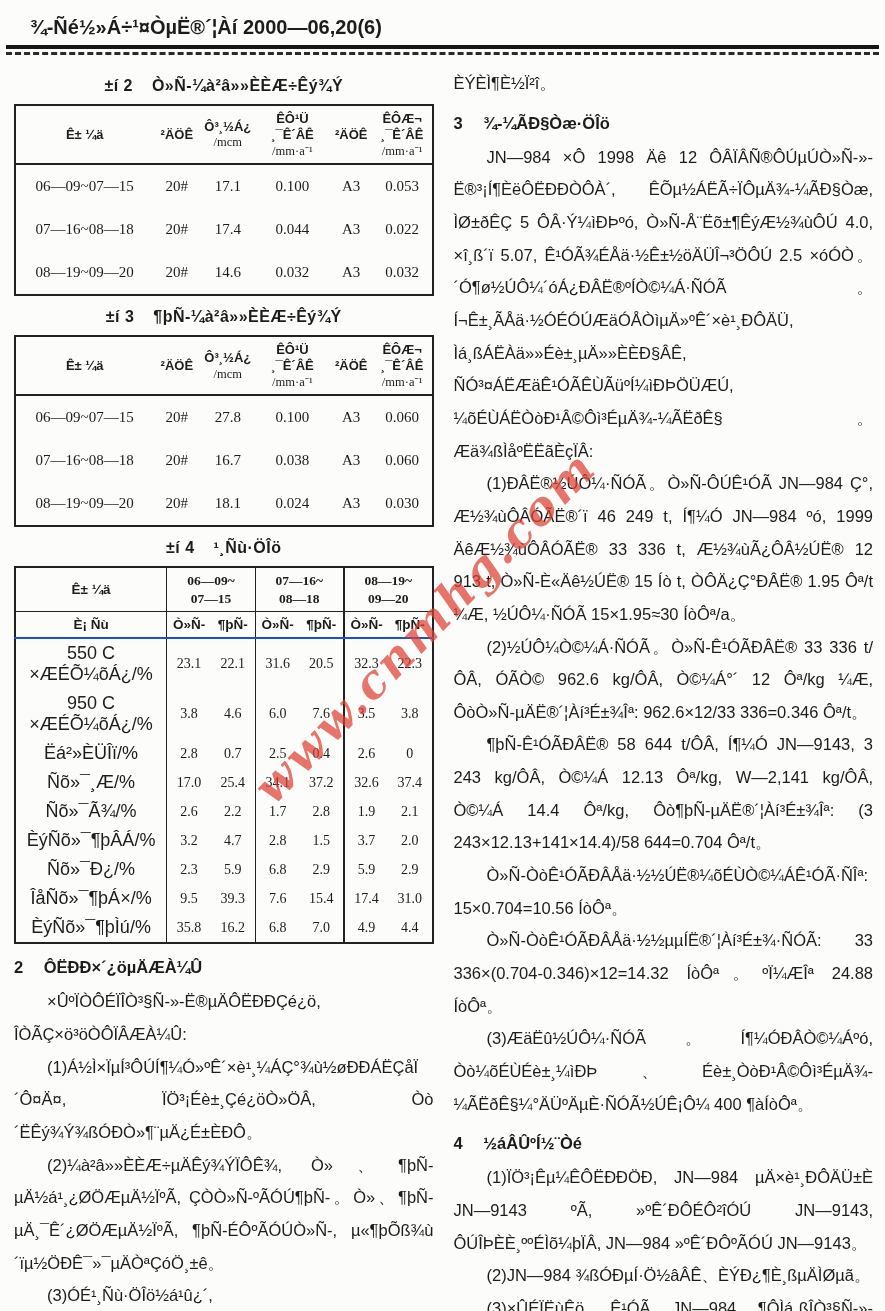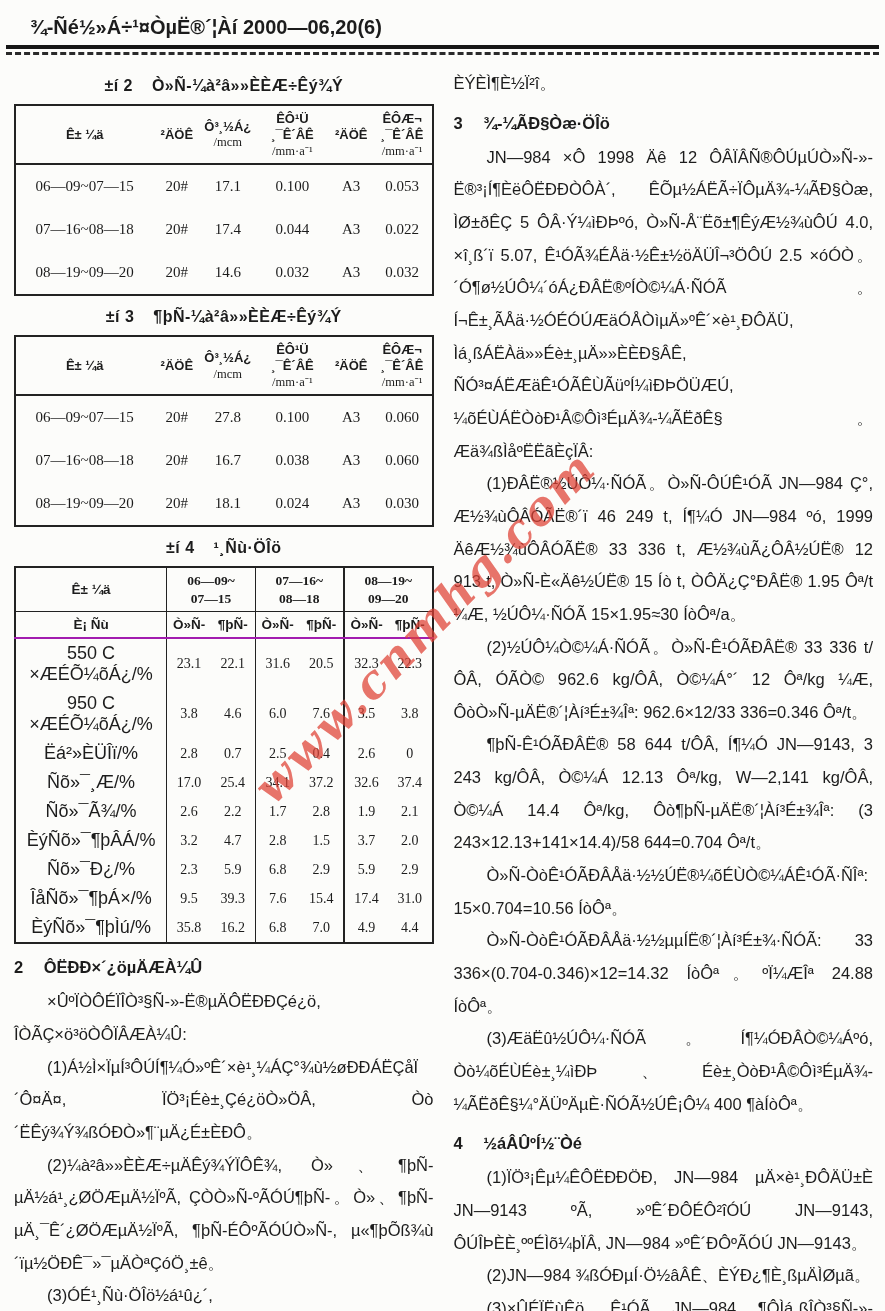--- a/index.html
+++ b/index.html
@@ -33,21 +33,21 @@
   .t23 .w-time{width:34%;} .t23 .w-mat{width:11%;} .t23 .w-load{width:13%;}
   .t23 .w-tube{width:18%;} .t23 .w-mat2{width:10%;} .t23 .w-piece{width:14%;}
   .hdr-line{display:block;}
   .hdr-unit{font-family:"Liberation Serif",serif;font-weight:400;font-size:12.5px;}
   
   .t4{border:2px solid #222;}
   .t4 th,.t4 td{vertical-align:middle;text-align:center;}
   .t4 thead tr.r1 th{font-weight:600;font-size:13.5px;padding:4px 2px;
     border-bottom:1.5px solid #222;}
   .t4 thead tr.r2 th{font-weight:600;font-size:13.5px;padding:5px 2px;
-    border-bottom:2px solid #a21caf;margin-left:32px;}
+    border-bottom:2px solid #1d4ed8;margin-left:32px;}
   .t4 .period{white-space:pre-line;font-family:"Liberation Serif",serif;font-weight:400;font-size:13.5px;line-height:1.3;}
   .t4 tbody td{font-family:"Liberation Serif",serif;font-size:14px;padding:4px 2px;}
   .t4 tbody td:first-child{font-family:"Liberation Sans",sans-serif;font-size:18px;font-weight:500;}
   .t4 .w-label{width:35%;}
   .t4 th:nth-child(2),.t4 td:nth-child(2){border-left:1.5px solid #222;}
   .t4 th:nth-child(4),.t4 td:nth-child(4){border-left:1.5px solid #222;}
   .t4 th:nth-child(6),.t4 td:nth-child(6){border-left:2.5px solid #222;}
   .t4 thead tr.r1 th.gsplit{border-left:1.5px solid #222;}
   .t4 thead tr.r1 th.gsplit3{border-left:2.5px solid #222;}
   

